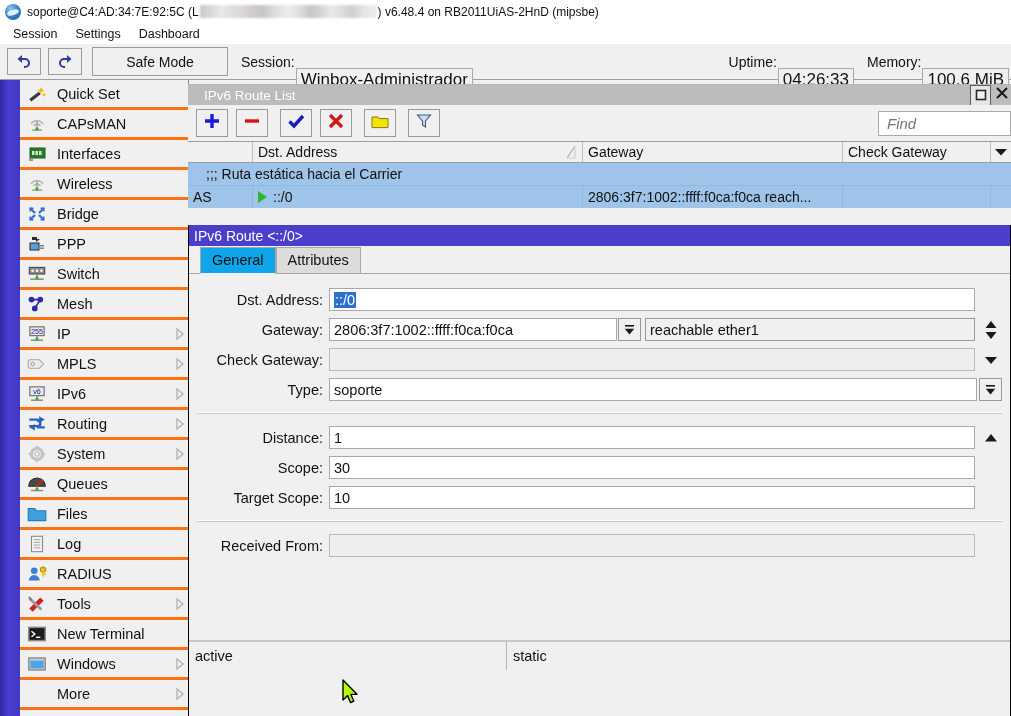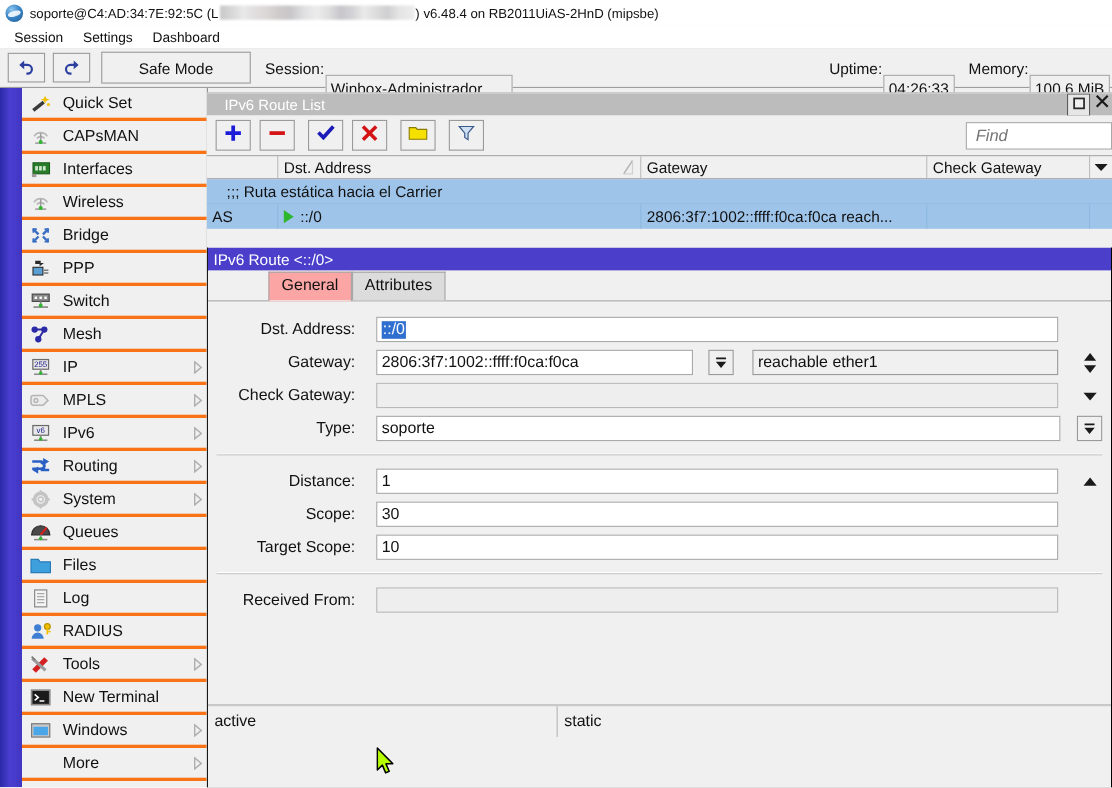--- a/index.html
+++ b/index.html
@@ -95,21 +95,21 @@
     cursor: pointer;
   }
   .tb-label {
     margin-left: 13px; font-size: 14px; color: #111;
   }
   .tb-field {
     height: 21px; padding: 0 4px;
     background: #f0f0f0;
     border: 1px solid #a9a9a9;
     display: flex; align-items: center;
-    font-size: 14px; color: #111;
+    font-size: 17px; color: #111;
     margin-left: 1px;
     margin-top: 36px;
   }
   .tb-right { margin-left: auto; display: flex; align-items: center; padding-right: 2px; }
 
   
   .sidebar {
     position: absolute; left: 0; top: 80px; width: 188px; height: 636px;
     background: #f0f0f0;
     border-right: 1px solid #8a8a8a;
@@ -294,37 +294,36 @@
   .dlg-tab {
     font-size: 14.5px; color: #111;
     padding: 3px 11px 4px 11px;
     background: #dcdcdc;
     border: 1px solid #a7a7a7;
     border-bottom: none;
     cursor: pointer;
     line-height: 18px;
   }
   .dlg-tab.active {
-    background: #fca5a5;
+    background: #0ea5e9;
     border-bottom: 1px solid #f0f0f0;
     margin-bottom: -1px;
-    position: relative; z-index: 2; margin-left: 44px;
+    position: relative; z-index: 2;
   }
   .dlg-body {
     position: relative;
     padding-top: 14px;
     height: 396px;
     box-sizing: border-box;
   }
 
   .frow {
     display: flex; align-items: center;
     margin-bottom: 7px;
     padding-right: 8px;
-    gap: 13px;
   }
   .flabel {
     width: 140px; flex: none;
     text-align: right; padding-right: 6px;
     font-size: 14.5px; color: #111;
     box-sizing: border-box;
   }
   .finput {
     height: 23px;
     background: #ffffff;

